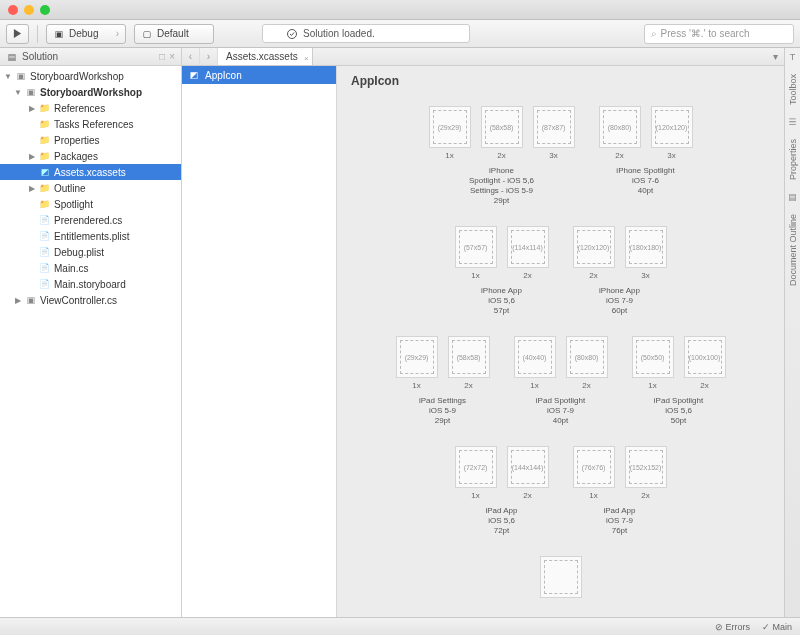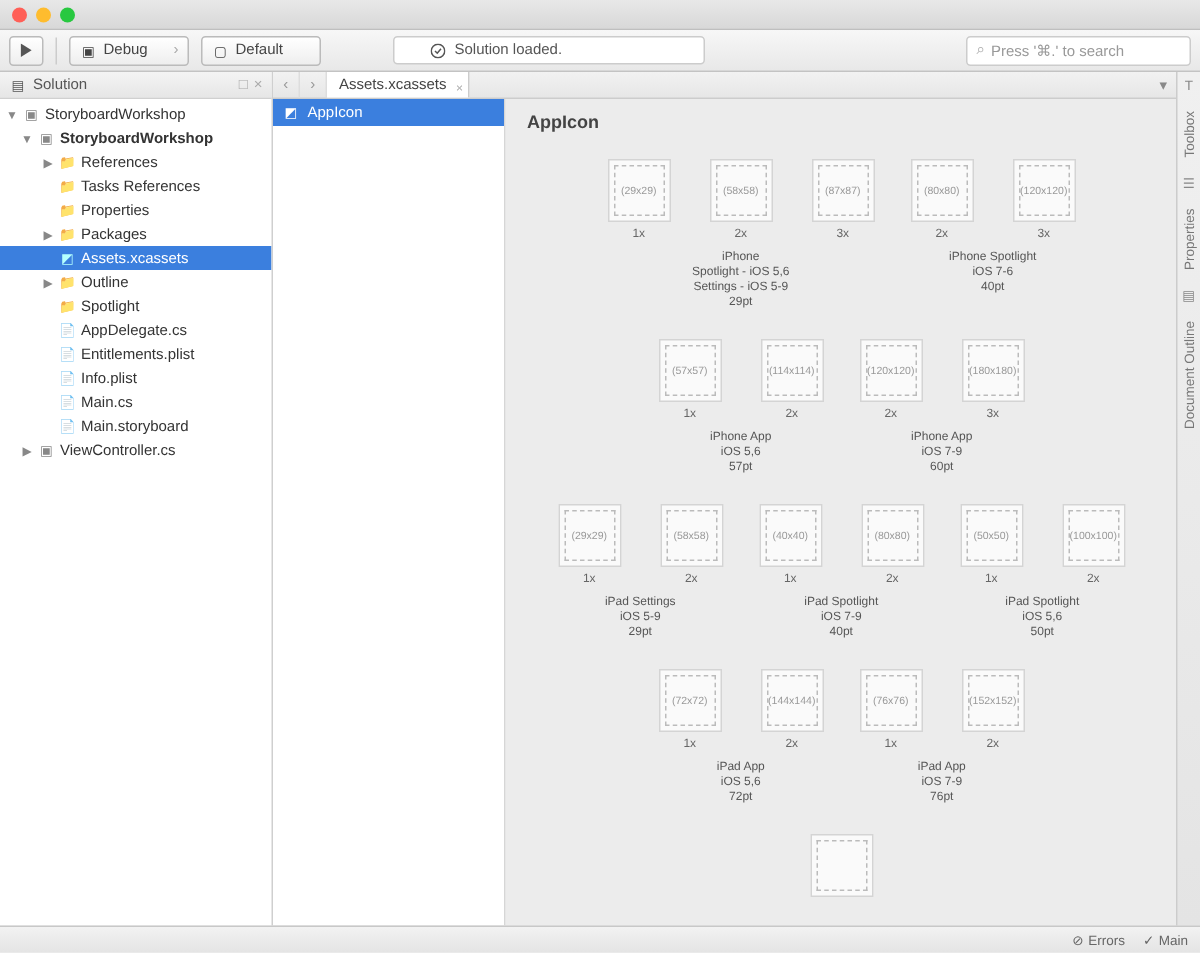--- a/index.html
+++ b/index.html
@@ -51,21 +51,21 @@
 .asset-item { height: 18px; display: flex; align-items: center; gap: 5px; padding: 0 6px; font-size: 10px; }
 .asset-item.sel { background: #3b7fde; color: #fff; }
 
 .asset-editor { flex: 1; overflow: auto; padding: 8px 14px 20px; }
 .asset-title { font-size: 12px; font-weight: 600; color: #444; margin-bottom: 18px; }
 .prerender { display: flex; align-items: center; gap: 5px; justify-content: center; font-size: 9px; color: #555; margin-bottom: 14px; }
 .prerender input { width: 11px; height: 11px; }
 
 .group-row { display: flex; justify-content: center; gap: 20px; margin-bottom: 20px; }
 .group { text-align: center; }
-.slots { display: flex; gap: 22px; justify-content: center; }
+.slots { display: flex; gap: 6px; justify-content: center; }
 .slot { width: 46px; text-align: center; }
 .slot-box { width: 42px; height: 42px; margin: 0 auto 3px; border: 1px solid #d4d4d4; background: #fafafa; position: relative; }
 .slot-box::before { content: ""; position: absolute; inset: 3px; border: 1px dashed #bbb; }
 .slot-dim { position: absolute; inset: 0; display: flex; align-items: center; justify-content: center; font-size: 7px; color: #999; }
 .slot-scale { font-size: 8px; color: #666; }
 .group-label { font-size: 8px; color: #555; line-height: 1.25; margin-top: 6px; white-space: pre-line; }
 
 
 .rightrail { width: 16px; background: linear-gradient(#f0f0f0,#e4e4e4); border-left: 1px solid #ccc; display: flex; flex-direction: column; align-items: center; padding-top: 4px; gap: 10px; }
 .rail-item { writing-mode: vertical-rl; font-size: 9px; color: #777; transform: rotate(180deg); cursor: default; padding: 2px 0; }
@@ -171,31 +171,31 @@
             <span>Outline</span>
           </div>
           <div class="node lvl2">
             <span class="disclosure"></span>
             <span class="icon icon-folder-blue">📁</span>
             <span>Spotlight</span>
           </div>
           <div class="node lvl2">
             <span class="disclosure"></span>
             <span class="icon icon-file">📄</span>
-            <span>AppDelegate.cs</span>
+            <span>Prerendered.cs</span>
           </div>
           <div class="node lvl2">
             <span class="disclosure"></span>
             <span class="icon icon-file">📄</span>
             <span>Entitlements.plist</span>
           </div>
           <div class="node lvl2">
             <span class="disclosure"></span>
             <span class="icon icon-file">📄</span>
-            <span>Info.plist</span>
+            <span>Debug.plist</span>
           </div>
           <div class="node lvl2">
             <span class="disclosure"></span>
             <span class="icon icon-file">📄</span>
             <span>Main.cs</span>
           </div>
           <div class="node lvl2">
             <span class="disclosure"></span>
             <span class="icon icon-file">📄</span>
             <span>Main.storyboard</span>

